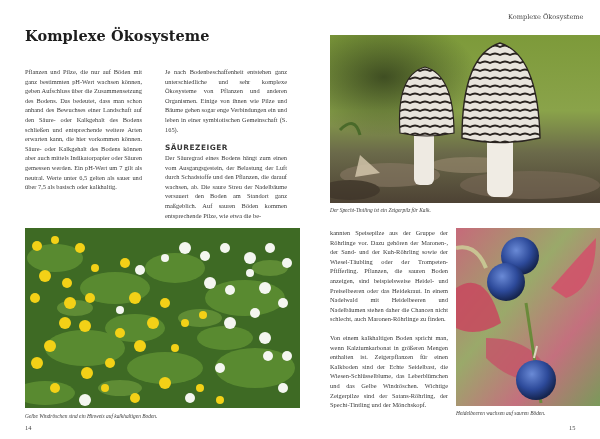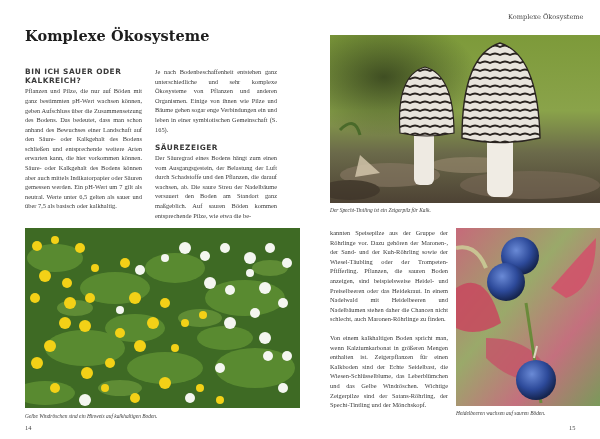--- a/index.html
+++ b/index.html
@@ -4,35 +4,34 @@
 <style>
   * { box-sizing: border-box; margin: 0; padding: 0; }
   body { width: 600px; height: 439px; background: #ffffff; position: relative; overflow: hidden; font-family: "DejaVu Serif", serif; color: #2b2b2b; }
   .page-title { position: absolute; left: 25px; top: 27px; font-family: "DejaVu Serif", serif; font-size: 14.5px; color: #1d1d1d; letter-spacing: 0.1px; }
   .running-head { position: absolute; left: 508px; top: 13px; font-family: "DejaVu Serif", serif; font-size: 6.6px; color: #444; }
   .col { position: absolute; font-family: "Liberation Serif", serif; font-size: 6.4px; line-height: 9.6px; color: #3a3a3a; text-align: justify; }
   .col h3 { font-family: "DejaVu Sans", sans-serif; font-weight: bold; font-size: 7.4px; line-height: 9.4px; letter-spacing: 0.5px; color: #3a3a3a; margin-bottom: 0.5px; text-transform: uppercase; text-align: left; }
   .col p { margin: 0; }
   .col .gap { height: 9px; }
   #col1 { left: 25px; top: 67px; width: 117px; }
-  #col2 { left: 155px; top: 67px; width: 122px; }
+  #col2 { left: 165px; top: 67px; width: 122px; }
   #col3 { left: 330px; top: 228px; width: 118px; }
   .photo { position: absolute; overflow: hidden; }
   .caption { position: absolute; font-family: "Liberation Serif", serif; font-style: italic; font-size: 5.4px; color: #3a3a3a; white-space: nowrap; }
   .folio { position: absolute; font-family: "Liberation Serif", serif; font-size: 6.4px; color: #444; }
   svg { display: block; }
 </style>
 </head>
 <body>
 
 <div class="running-head">Komplexe Ökosysteme</div>
 <h1 class="page-title">Komplexe Ökosysteme</h1>
 
 <div id="col1" class="col">
-  <h3>Bin ich sauer oder kalkreich?</h3>
   <p>Pflanzen und Pilze, die nur auf Böden mit ganz bestimmten pH-Wert wachsen können, geben Aufschluss über die Zusammensetzung des Bodens. Das bedeutet, dass man schon anhand des Bewuchses einer Landschaft auf den Säure- oder Kalkgehalt des Bodens schließen und entsprechende weitere Arten erwarten kann, die hier vorkommen können. Säure- oder Kalkgehalt des Bodens können aber auch mittels Indikatorpapier oder Säuren gemessen werden. Ein pH-Wert um 7 gilt als neutral. Werte unter 6,5 gelten als sauer und über 7,5 als basisch oder kalkhaltig.</p>
 </div>
 
 <div id="col2" class="col">
   <p>Je nach Bodenbeschaffenheit entstehen ganz unterschiedliche und sehr komplexe Ökosysteme von Pflanzen und anderen Organismen. Einige von ihnen wie Pilze und Bäume gehen sogar enge Verbindungen ein und leben in einer symbiotischen Gemeinschaft (S. 165).</p>
   <div class="gap"></div>
   <h3>Säurezeiger</h3>
   <p>Der Säuregrad eines Bodens hängt zum einen vom Ausgangsgestein, der Belastung der Luft durch Schadstoffe und den Pflanzen, die darauf wachsen, ab. Die saure Streu der Nadelbäume versauert den Boden am Standort ganz maßgeblich. Auf sauren Böden kommen entsprechende Pilze, wie etwa die be-</p>
 </div>
 

